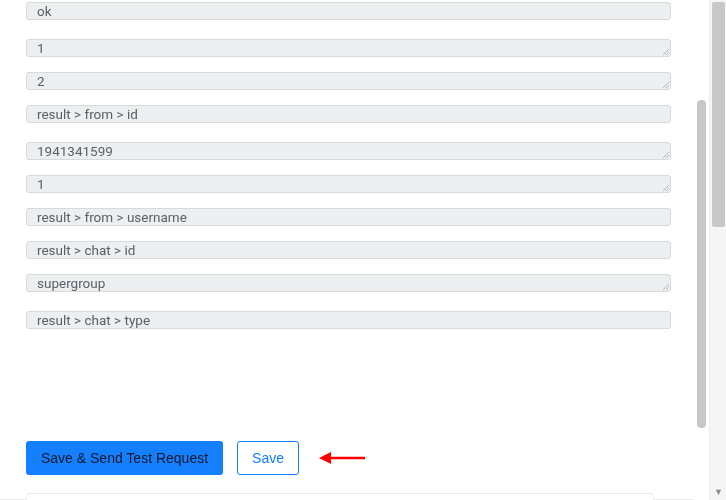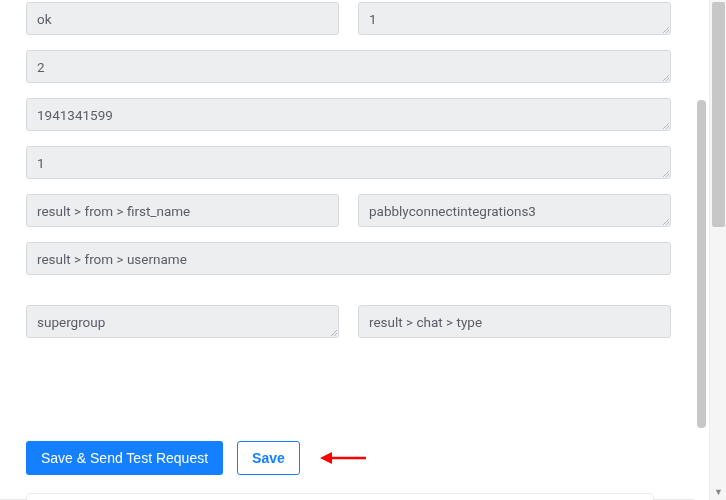--- a/index.html
+++ b/index.html
@@ -27,20 +27,21 @@
     top: 2px;
     left: 26px;
     width: 645px;
     height: 426px;
     overflow: hidden;
   }
   .row {
     display: flex;
     gap: 19px;
     margin-bottom: 15px;
+    flex-direction: column;
   }
   .cell {
     position: relative;
     flex: 1;
     height: 33px;
     background: #eceeef;
     border: 1px solid #d7dadd;
     border-radius: 3px;
     display: flex;
     align-items: center;
@@ -68,36 +69,35 @@
   .footer {
     position: absolute;
     left: 26px;
     bottom: 24px;
     display: flex;
     align-items: center;
     gap: 14px;
   }
   .btn-primary {
     background: #1580ff;
-    color: #ffffff;
+    color: #0f172a;
     border: none;
     border-radius: 3px;
     padding: 9px 15px;
     font-size: 14px;
     cursor: pointer;
   }
   .btn-outline {
     background: #fff;
     color: #1580ff;
     border: 1px solid #1580ff;
     border-radius: 3px;
     padding: 8px 14px;
     font-size: 14px;
     cursor: pointer;
-    font-weight: bold;
   }
   .arrow-annotation {
     display: inline-flex;
     align-items: center;
     margin-left: 6px;
   }
   .arrow-annotation svg { display: block; }
 
   
   .outer-scrollbar-track {
@@ -190,20 +190,23 @@
         <span class="resize-triangle">
           <svg width="8" height="8">
               <line x1="2" y1="8" x2="8" y2="2" stroke="#b5b9be" stroke-width="1"></line>
               <line x1="5" y1="8" x2="8" y2="5" stroke="#b5b9be" stroke-width="1"></line>
             </svg>
         </span>
       </div>
     </div>
 
     <div class="row">
+      <div class="cell">
+        <span>result &gt; from &gt; id</span>
+      </div>
       <div class="cell cell-value">
         <span>1941341599</span>
         <span class="resize-triangle">
           <svg width="8" height="8">
               <line x1="2" y1="8" x2="8" y2="2" stroke="#b5b9be" stroke-width="1"></line>
               <line x1="5" y1="8" x2="8" y2="5" stroke="#b5b9be" stroke-width="1"></line>
             </svg>
         </span>
       </div>
     </div>
@@ -213,42 +216,31 @@
         <span>1</span>
         <span class="resize-triangle">
           <svg width="8" height="8">
               <line x1="2" y1="8" x2="8" y2="2" stroke="#b5b9be" stroke-width="1"></line>
               <line x1="5" y1="8" x2="8" y2="5" stroke="#b5b9be" stroke-width="1"></line>
             </svg>
         </span>
       </div>
     </div>
 
-    <div class="row">
-      <div class="cell">
-        <span>result &gt; from &gt; first_name</span>
-      </div>
-      <div class="cell cell-value">
-        <span>pabblyconnectintegrations3</span>
-        <span class="resize-triangle">
-          <svg width="8" height="8">
-              <line x1="2" y1="8" x2="8" y2="2" stroke="#b5b9be" stroke-width="1"></line>
-              <line x1="5" y1="8" x2="8" y2="5" stroke="#b5b9be" stroke-width="1"></line>
-            </svg>
-        </span>
-      </div>
-    </div>
 
     <div class="row">
       <div class="cell">
         <span>result &gt; from &gt; username</span>
       </div>
     </div>
 
     <div class="row">
+      <div class="cell">
+        <span>result &gt; chat &gt; id</span>
+      </div>
     </div>
 
 
     <div class="row">
       <div class="cell cell-value">
         <span>supergroup</span>
         <span class="resize-triangle">
           <svg width="8" height="8">
               <line x1="2" y1="8" x2="8" y2="2" stroke="#b5b9be" stroke-width="1"></line>
               <line x1="5" y1="8" x2="8" y2="5" stroke="#b5b9be" stroke-width="1"></line>

